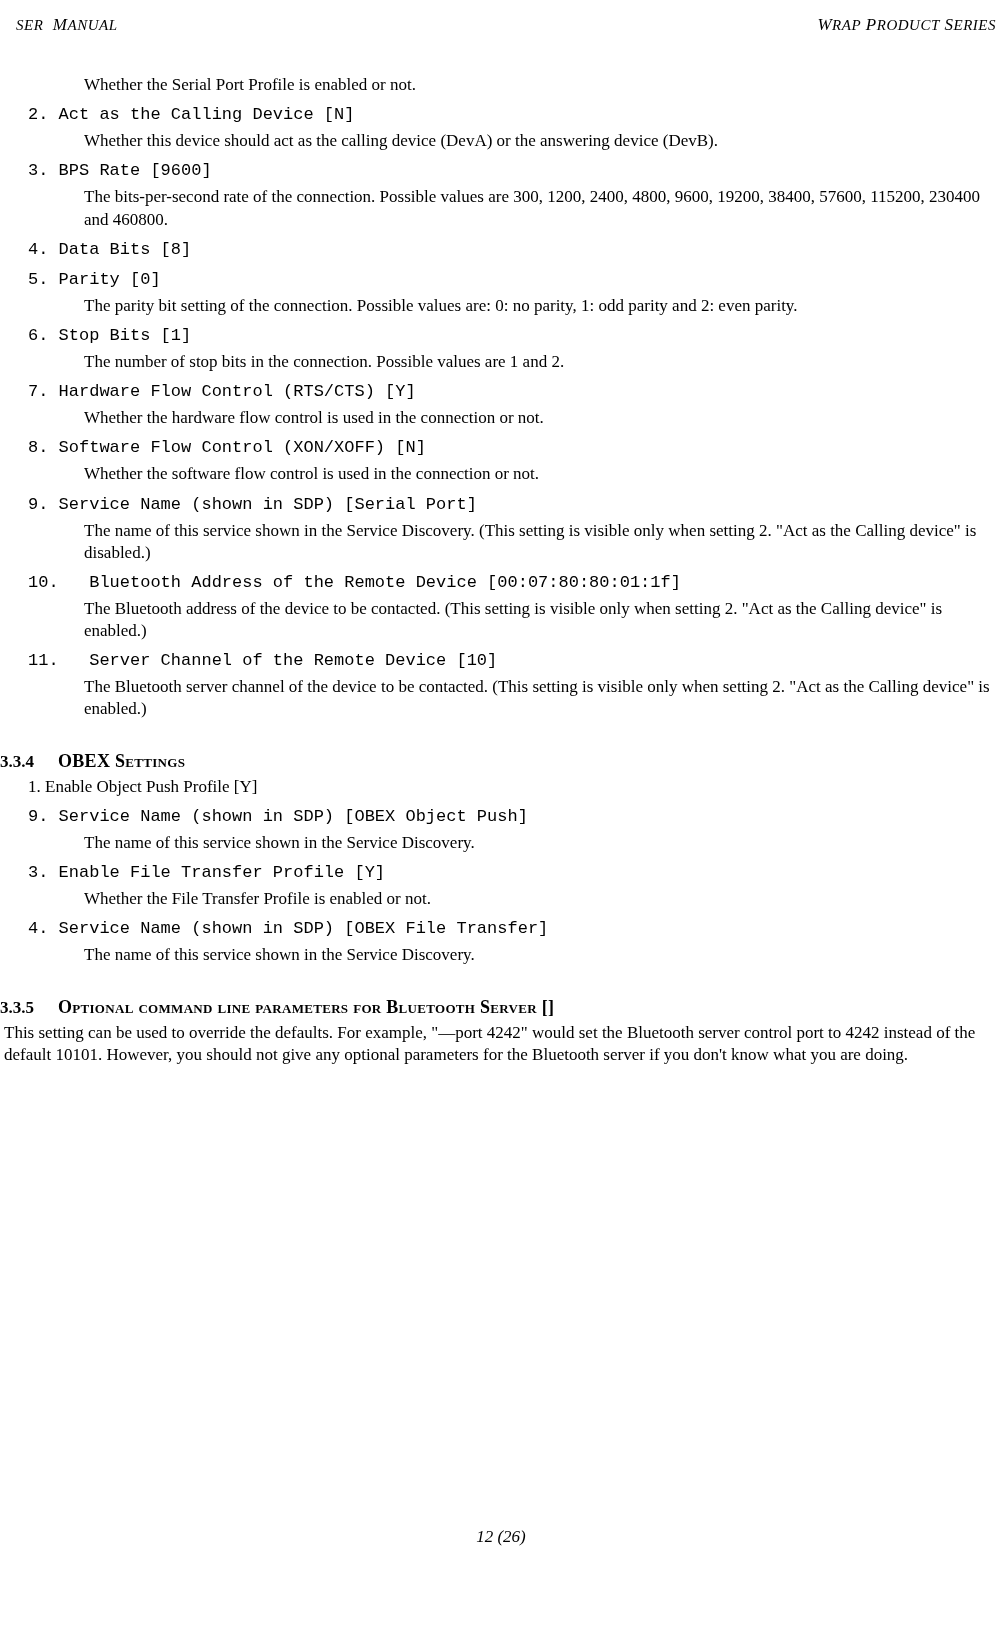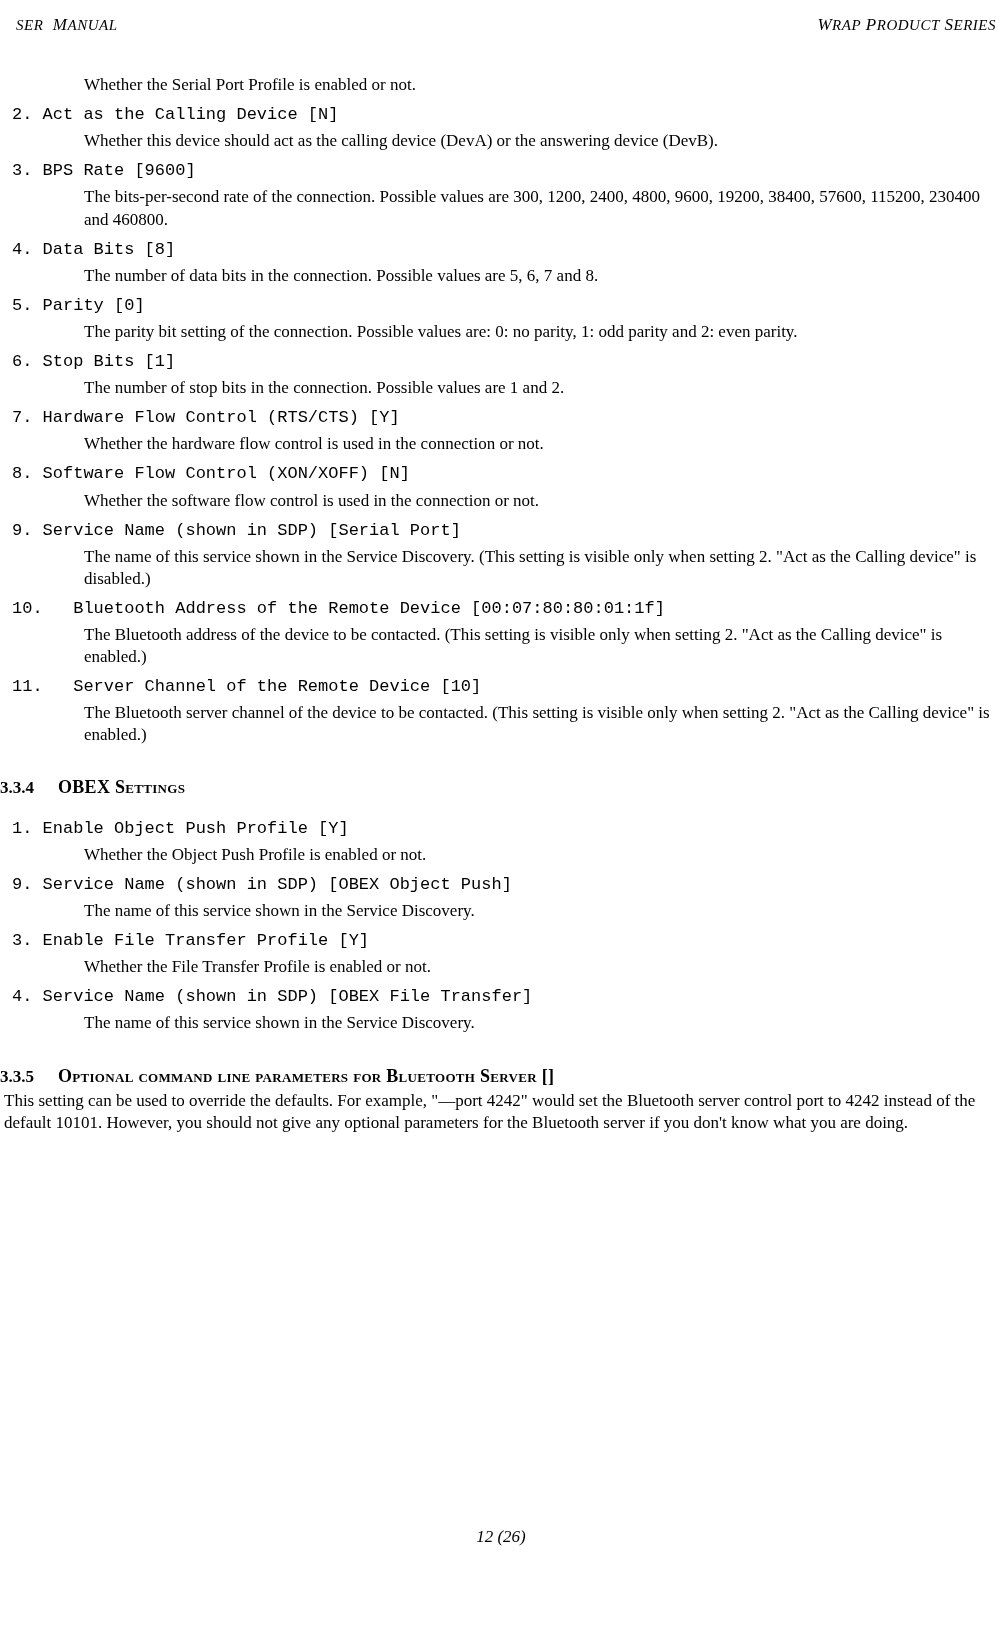--- a/index.html
+++ b/index.html
@@ -28,21 +28,21 @@
   .header .right { text-align: right; }
   .content {
     padding: 34px 6px 0 0;
   }
   .mono {
     font-family: "Courier New", Courier, monospace;
     font-size: 17px;
     white-space: pre;
   }
   .num-line {
-    padding-left: 12px;
+    padding-left: 28px;
     margin-top: 8px;
     margin-bottom: 4px;
   }
   .desc {
     padding-left: 84px;
     margin-top: 4px;
     margin-bottom: 8px;
     font-size: 17px;
   }
   .section {
@@ -97,21 +97,20 @@
 
   <div class="desc">Whether the Serial Port Profile is enabled or not.</div>
 
   <div class="num-line mono">2. Act as the Calling Device [N]</div>
   <div class="desc">Whether this device should act as the calling device (DevA) or the answering device (DevB).</div>
 
   <div class="num-line mono">3. BPS Rate [9600]</div>
   <div class="desc">The bits-per-second rate of the connection. Possible values are 300, 1200, 2400, 4800, 9600, 19200, 38400, 57600, 115200, 230400 and 460800.</div>
 
   <div class="num-line mono">4. Data Bits [8]</div>
-  <div class="desc">The number of data bits in the connection. Possible values are 5, 6, 7 and 8.</div>
 
   <div class="num-line mono">5. Parity [0]</div>
   <div class="desc">The parity bit setting of the connection. Possible values are: 0: no parity, 1: odd parity and 2: even parity.</div>
 
   <div class="num-line mono">6. Stop Bits [1]</div>
   <div class="desc">The number of stop bits in the connection. Possible values are 1 and 2.</div>
 
   <div class="num-line mono">7. Hardware Flow Control (RTS/CTS) [Y]</div>
   <div class="desc">Whether the hardware flow control is used in the connection or not.</div>
 
@@ -125,22 +124,21 @@
   <div class="desc">The Bluetooth address of the device to be contacted. (This setting is visible only when setting 2. "Act as the Calling device" is enabled.)</div>
 
   <div class="num-line mono">11.   Server Channel of the Remote Device [10]</div>
   <div class="desc">The Bluetooth server channel of the device to be contacted. (This setting is visible only when setting 2. "Act as the Calling device" is enabled.)</div>
 
   <div class="section">
     <span class="section-num">3.3.4</span>
     <span class="section-title">OBEX Settings</span>
   </div>
 
-  <div class="num-line mono" style="margin-top:18px;">1. Enable Object Push Profile [Y]</div>
-  <div class="desc">Whether the Object Push Profile is enabled or not.</div>
+  <div class="num-line mono" style="margin-top:2px;font-family:Liberation Serif, serif;">1. Enable Object Push Profile [Y]</div>
 
   <div class="num-line mono">9. Service Name (shown in SDP) [OBEX Object Push]</div>
   <div class="desc">The name of this service shown in the Service Discovery.</div>
 
   <div class="num-line mono">3. Enable File Transfer Profile [Y]</div>
   <div class="desc">Whether the File Transfer Profile is enabled or not.</div>
 
   <div class="num-line mono">4. Service Name (shown in SDP) [OBEX File Transfer]</div>
   <div class="desc">The name of this service shown in the Service Discovery.</div>
 

